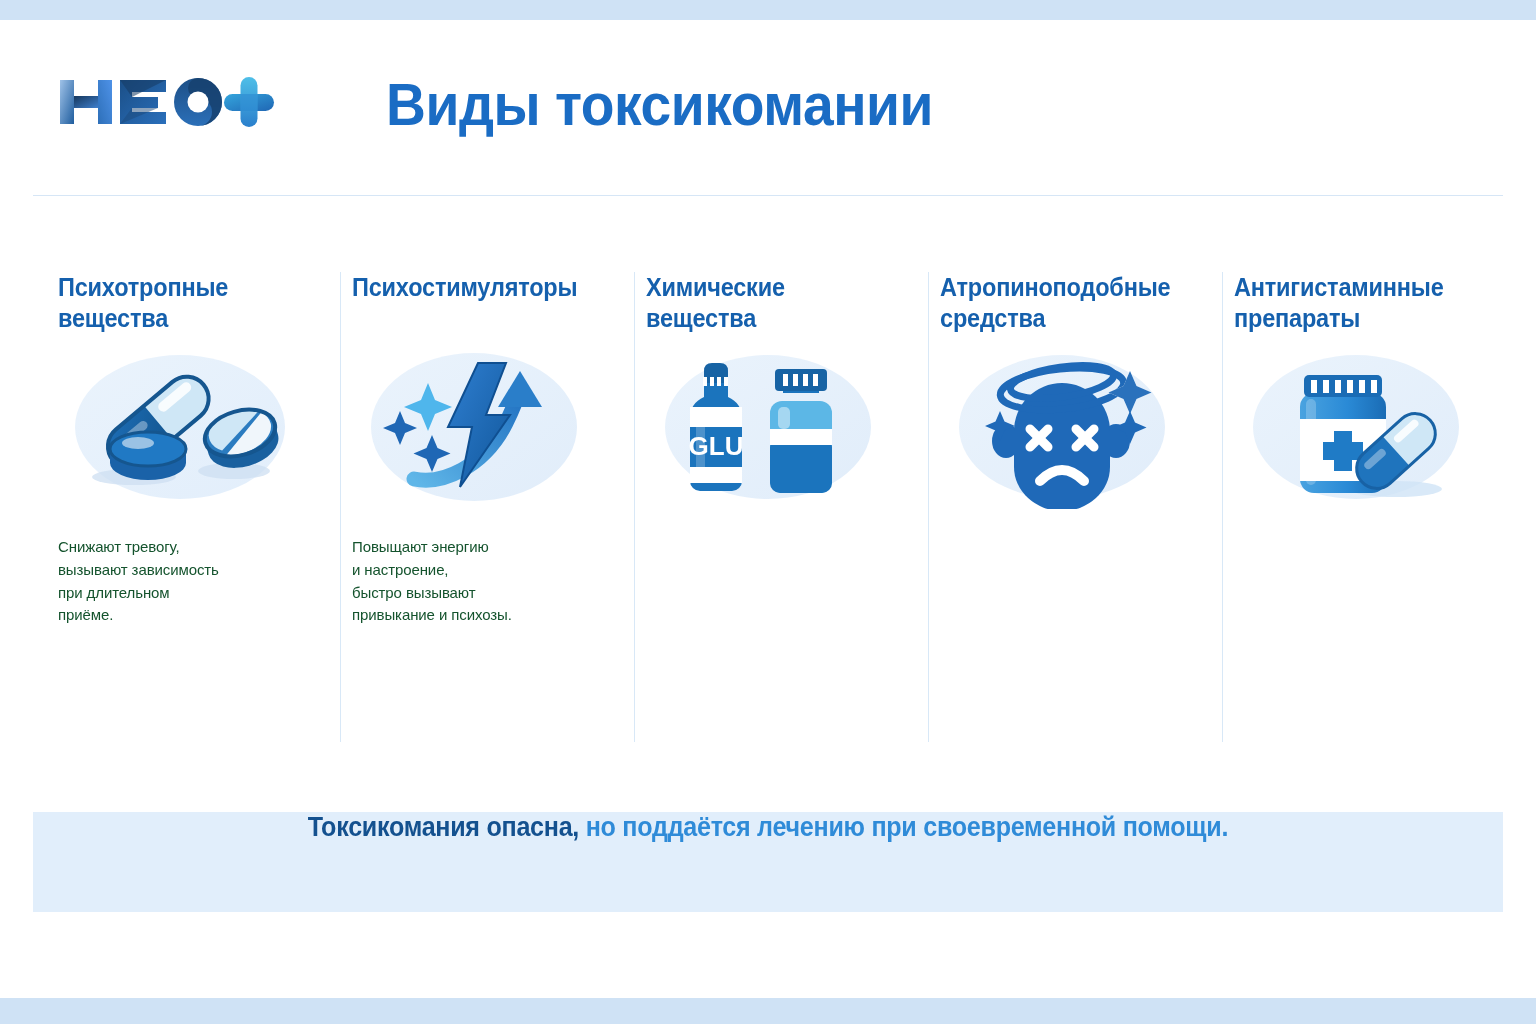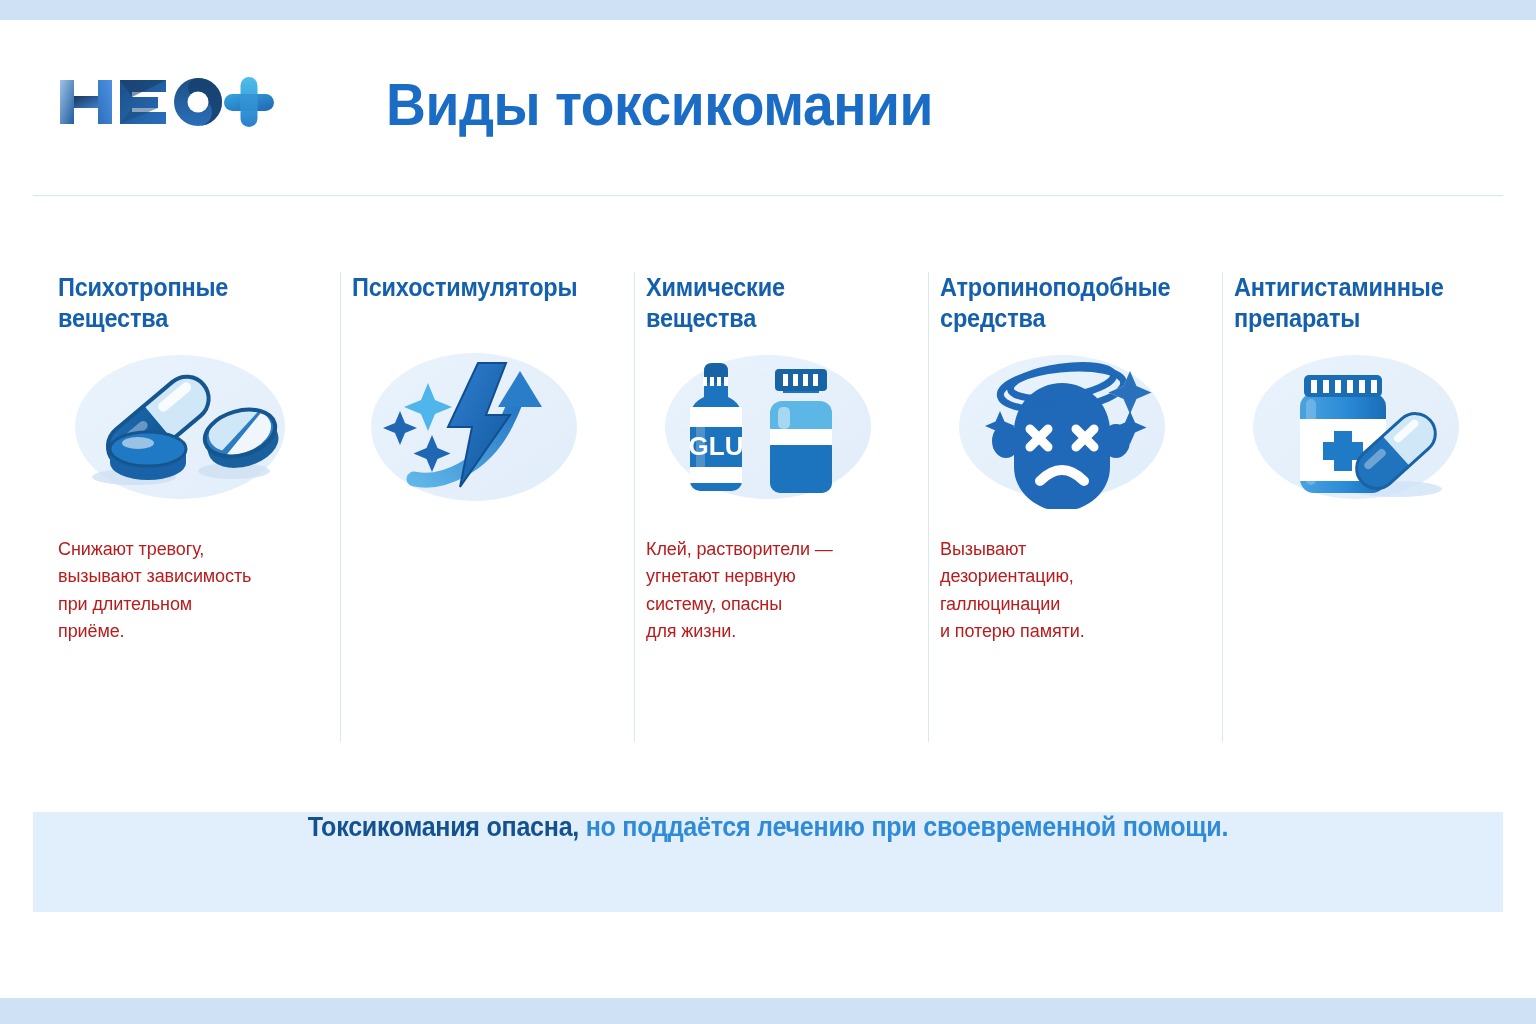--- a/index.html
+++ b/index.html
@@ -101,23 +101,23 @@
   .icon-wrap {
     height: 170px;
     display: flex;
     align-items: center;
     justify-content: flex-start;
     padding-left: 4px;
   }
   .icon-wrap svg { display: block; }
   .col-desc {
     margin-top: 22px;
-    font-size: 18px;
+    font-size: 15px;
     line-height: 1.52;
-    color: #b91c1c;
+    color: #14532d;
     letter-spacing: -0.1px;
     white-space: pre-line;
   }
 
   
   .footer-banner {
     position: absolute;
     left: 33px;
     top: 812px;
     width: 1470px;
@@ -273,20 +273,24 @@
         <path d="M58 130 C 86 136, 128 118, 150 74 C 158 58, 162 46, 164 38" fill="none" stroke="url(#arrowg)" stroke-width="15" stroke-linecap="round"></path>
         <polygon points="164,22 186,58 142,58" fill="#2a7ec9"></polygon>
 
         <polygon points="122,14 150,14 130,66 154,66 104,138 116,78 92,78" fill="url(#bolt)" stroke="#0f4f91" stroke-width="2"></polygon>
 
         <path d="M72 34 l7 17 17 7 -17 7 -7 17 -7 -17 -17 -7 17 -7z" fill="#4fb6ec"></path>
         <path d="M44 62 l5 12 12 5 -12 5 -5 12 -5 -12 -12 -5 12 -5z" fill="#1f67b5"></path>
         <path d="M76 86 l5.5 13 13 5.5 -13 5.5 -5.5 13 -5.5 -13 -13 -5.5 13 -5.5z" fill="#1f67b5"></path>
       </svg>
     </div>
+    <div class="col-desc">Повыщают энергию
+и настроение,
+быстро вызывают
+привыкание и психозы.</div>
   </div>
 
   <div class="col">
     <div class="col-title">Химические вещества</div>
     <div class="icon-wrap">
       <svg width="250" height="160" viewBox="0 0 250 160">
         <defs>
           <linearGradient id="c3bg" x1="0" y1="0" x2="1" y2="1">
             <stop offset="0" stop-color="#eaf3fc"></stop>
               <stop offset="1" stop-color="#e1edfa"></stop>
@@ -314,24 +318,20 @@
           <rect x="60" y="28" width="4" height="9" fill="#ffffff"></rect>
           <rect x="67" y="28" width="4" height="9" fill="#ffffff"></rect>
           <rect x="74" y="28" width="4" height="9" fill="#ffffff"></rect>
           <rect x="40" y="58" width="52" height="20" fill="#ffffff"></rect>
           <rect x="40" y="118" width="52" height="16" fill="#ffffff"></rect>
           <text x="66" y="106" font-family="'Liberation Sans', sans-serif" font-size="26" font-weight="700" fill="#ffffff" text-anchor="middle">GLU</text>
           <rect x="46" y="62" width="9" height="60" rx="4" fill="#ffffff" opacity="0.22"></rect>
         </g>
       </svg>
     </div>
-    <div class="col-desc">Клей, растворители —
-угнетают нервную
-систему, опасны
-для жизни.</div>
   </div>
 
   <div class="col">
     <div class="col-title">Атропиноподобные средства</div>
     <div class="icon-wrap">
       <svg width="250" height="160" viewBox="0 0 250 160">
         <defs>
           <linearGradient id="c4bg" x1="0" y1="0" x2="1" y2="1">
             <stop offset="0" stop-color="#eaf3fc"></stop>
               <stop offset="1" stop-color="#e1edfa"></stop>
@@ -355,24 +355,20 @@
         </g>
 
         <path d="M96 132 q22 -22 44 0" fill="none" stroke="#ffffff" stroke-width="10" stroke-linecap="round"></path>
 
         <path d="M186 22 l6.5 15 15 6.5 -15 6.5 -6.5 15 -6.5 -15 -15 -6.5 15 -6.5z" fill="#ffffff"></path>
         <path d="M186 22 l6.5 15 15 6.5 -15 6.5 -6.5 15 -6.5 -15 -15 -6.5 15 -6.5z" fill="#1f69b8" opacity="0.95"></path>
         <path d="M56 62 l4.5 10.5 10.5 4.5 -10.5 4.5 -4.5 10.5 -4.5 -10.5 -10.5 -4.5 10.5 -4.5z" fill="#1f69b8"></path>
         <path d="M186 62 l5 11.5 11.5 5 -11.5 5 -5 11.5 -5 -11.5 -11.5 -5 11.5 -5z" fill="#1f69b8"></path>
       </svg>
     </div>
-    <div class="col-desc">Вызывают
-дезориентацию,
-галлюцинации
-и потерю памяти.</div>
   </div>
 
   <div class="col">
     <div class="col-title">Антигистаминные препараты</div>
     <div class="icon-wrap">
       <svg width="250" height="160" viewBox="0 0 250 160">
         <defs>
           <linearGradient id="c5bg" x1="0" y1="0" x2="1" y2="1">
             <stop offset="0" stop-color="#eaf3fc"></stop>
               <stop offset="1" stop-color="#e1edfa"></stop>

